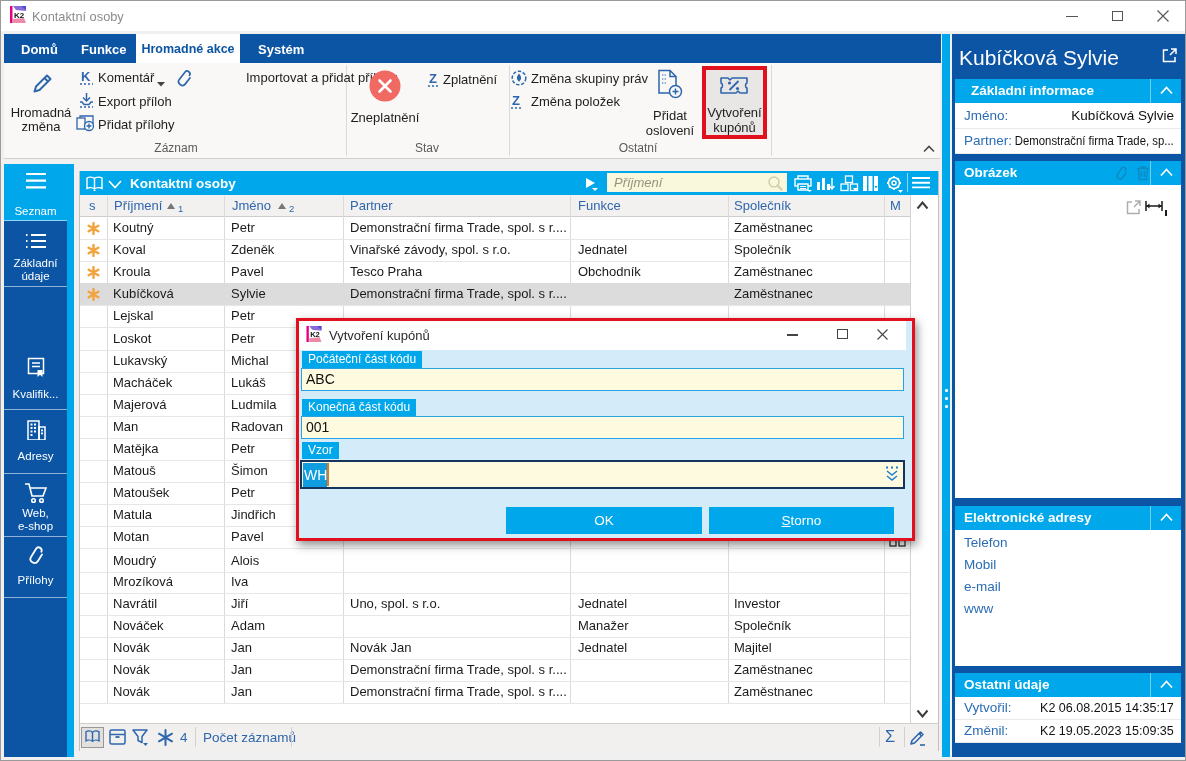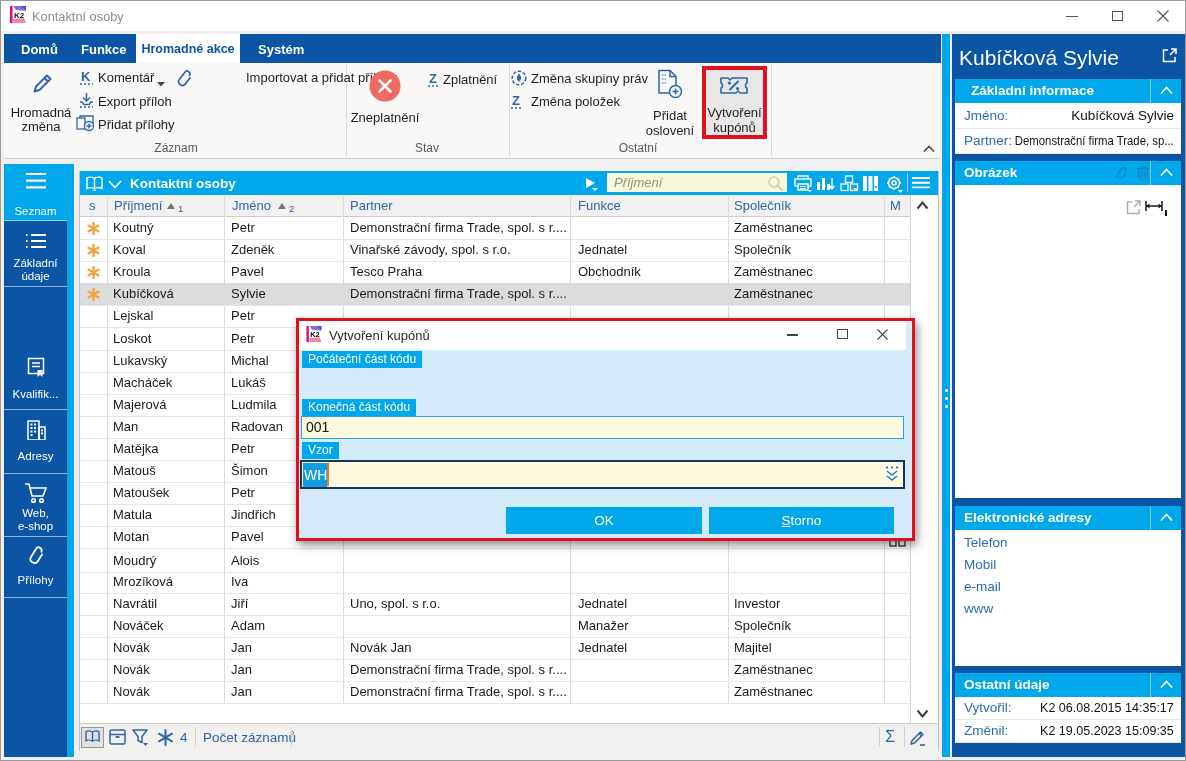--- a/index.html
+++ b/index.html
@@ -597,20 +597,21 @@
   <path d="M3 13 L14 12 L16 17 L3 17 Z" fill="#e8638c" opacity="0.75"></path>
   <text x="9" y="12" font-size="8" font-weight="bold" fill="#111" text-anchor="middle" font-family="Liberation Sans">K2</text>
 </svg>
 <div class="tx" style="left:328px;top:327px;font-size:13px;color:#2a2a2a;">Vytvoření kupónů</div>
 <div class="abs" style="left:786px;top:333px;width:11px;height:1.5px;background:#444;"></div>
 <div class="abs" style="left:836px;top:328px;width:9px;height:8px;border:1.2px solid #444;"></div>
 <svg class="abs" style="left:876px;top:328px;" width="11" height="11" viewBox="0 0 11 11">
       <path d="M0.5 0.5 L10.5 10.5 M10.5 0.5 L0.5 10.5" stroke="#444" stroke-width="1.1"></path>
     </svg>
 <div class="dlab" style="left:301px;top:350px;">Počáteční část kódu</div>
+<div class="dinp" style="left:300px;top:367px;width:597px;">ABC</div>
 <div class="dlab" style="left:301px;top:398px;">Konečná část kódu</div>
 <div class="dinp" style="left:300px;top:415px;width:597px;">001</div>
 <div class="dlab" style="left:301px;top:441px;">Vzor</div>
 <div class="abs" style="left:299px;top:459px;width:605px;height:29px;background:#fdfae0;border:2px solid #15355f;box-sizing:border-box;"></div>
 <div class="abs" style="left:301.5px;top:461.5px;width:24px;height:24px;background:#0f9ce1;"></div>
 <div class="tx" style="left:303px;top:466px;font-size:14px;color:#fff;">WH</div>
 <div class="abs" style="left:326px;top:462px;width:1.5px;height:23px;background:#e07820;"></div>
 <svg class="abs" style="left:883px;top:465px;" width="16" height="16" viewBox="0 0 16 16">
       <g fill="none" stroke="#1e7fd0" stroke-width="1.5">
         <path d="M2 1.5 H4 M7 1.5 H9 M12 1.5 H14" stroke-width="2"></path>

